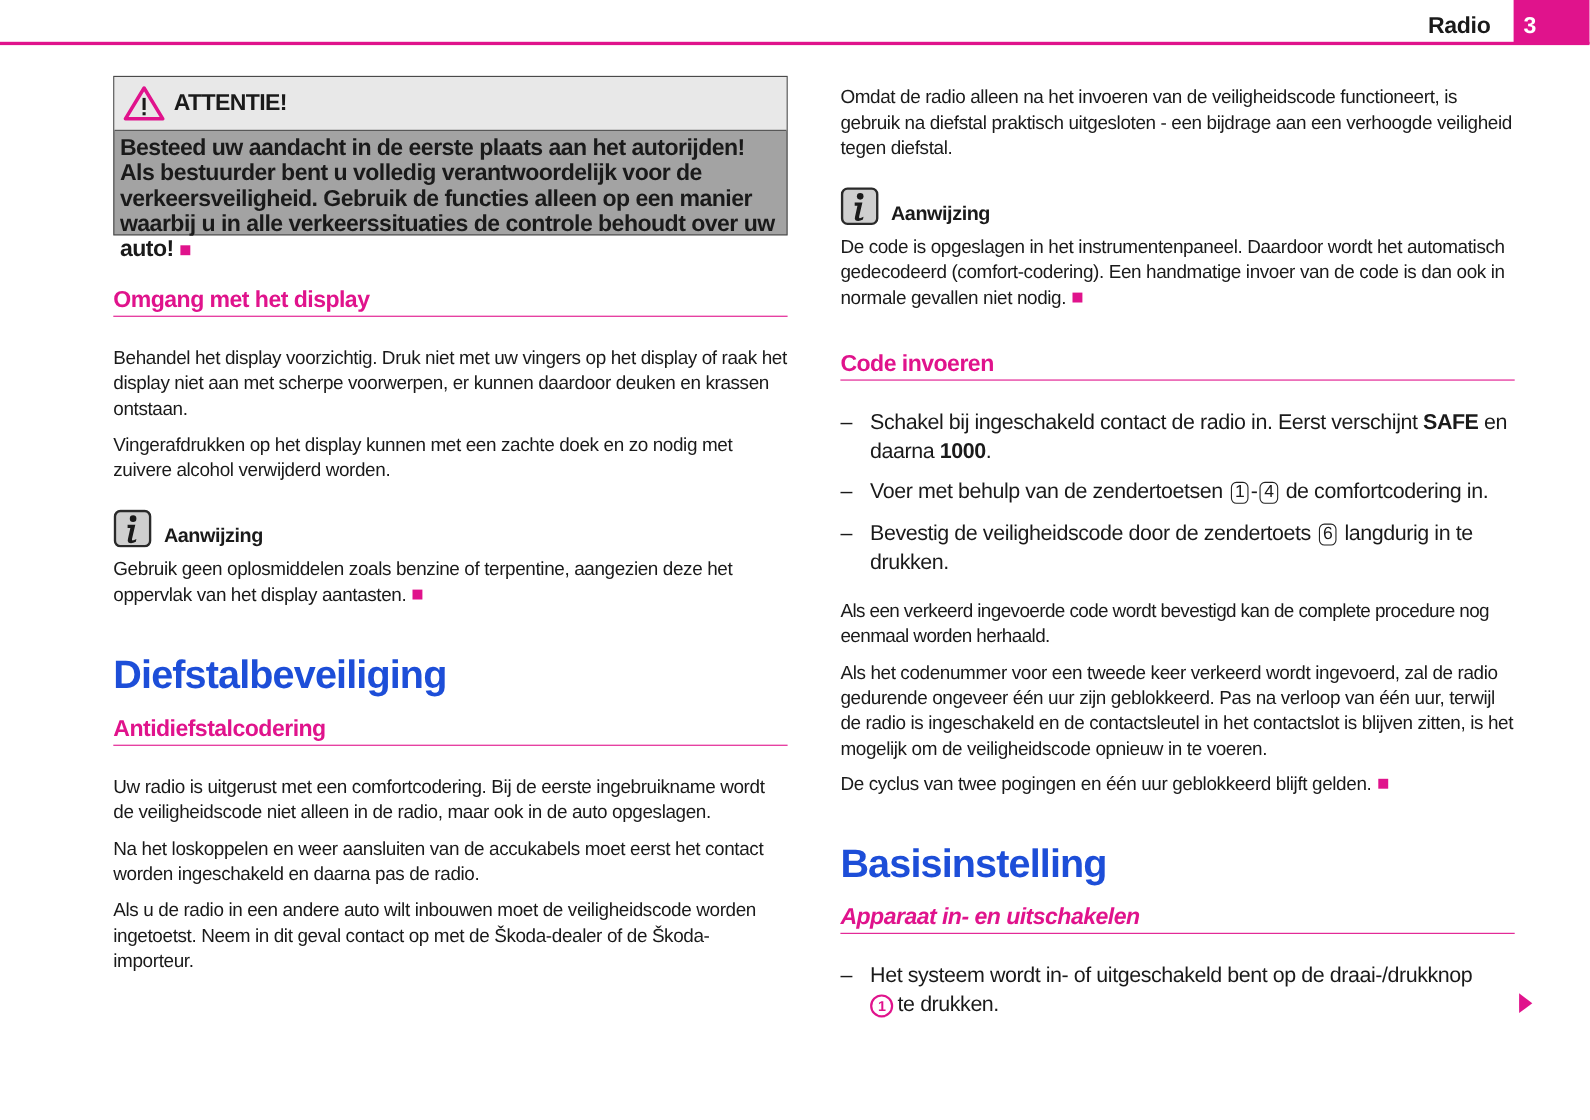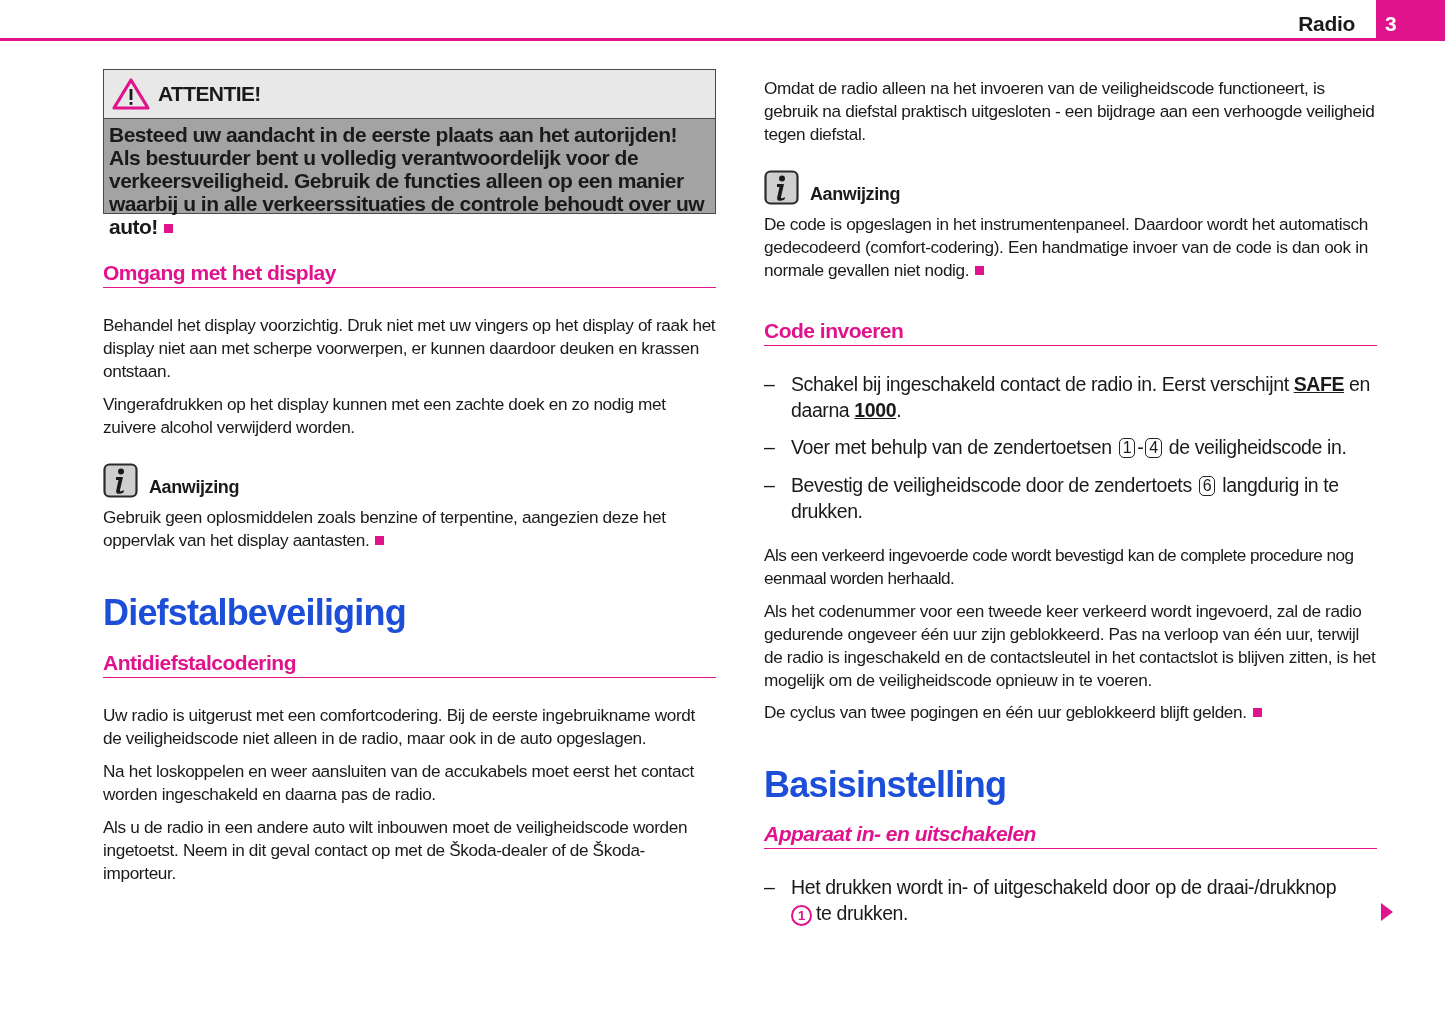--- a/index.html
+++ b/index.html
@@ -66,21 +66,21 @@
   }
   .circle-num {
     display: inline-block; width: 21px; height: 21px; border: 2px solid #e0138c; border-radius: 50%;
     color: #e0138c; font-size: 13px; line-height: 21px; text-align: center; font-weight: bold; box-sizing: border-box;
     vertical-align: 0px; margin-right: 4px; line-height: 17px;
   }
   .next-arrow {
     position: absolute; left: 1381px; top: 903px; width: 0; height: 0;
     border-top: 9px solid transparent; border-bottom: 9px solid transparent; border-left: 12px solid #e0138c;
   }
-  b { font-weight: bold; text-decoration: underline; }
+  b { font-weight: bold; }
 </style>
 </head>
 <body>
 
 <div class="header-line"></div>
 <div class="header-title">Radio</div>
 <div class="page-num-box">
   <span class="page-num">3</span>
 </div>
 
@@ -133,34 +133,34 @@
 
 <div class="h2" style="left:764px; top:319px;">Code invoeren</div>
 
 <div class="bullet" style="left:764px; top:371px;">
   <span class="dash">–</span>
   <span class="btxt"><span>Schakel bij ingeschakeld contact de radio in. Eerst verschijnt </span><b>SAFE</b><span> en daarna </span><b>1000</b><span>.</span></span>
 </div>
 
 <div class="bullet" style="left:764px; top:434px;">
   <span class="dash">–</span>
-  <span class="btxt"><span>Voer met behulp van de zendertoetsen</span> <span class="keybox">1</span><span>-</span><span class="keybox">4</span> <span>de veiligheidscode in.</span></span>
+  <span class="btxt"><span>Voer met behulp van de zendertoetsen</span> <span class="keybox">1</span><span>-</span><span class="keybox">4</span> <span>de comfortcodering in.</span></span>
 </div>
 
 <div class="bullet" style="left:764px; top:472px;">
   <span class="dash">–</span>
   <span class="btxt"><span>Bevestig de veiligheidscode door de zendertoets</span> <span class="keybox">6</span> <span>langdurig in te drukken.</span></span>
 </div>
 
 <p class="p" style="left:764px; top:544px; letter-spacing:-0.55px;">Als een verkeerd ingevoerde code wordt bevestigd kan de complete procedure nog eenmaal worden herhaald.</p>
 <p class="p" style="left:764px; top:600px;">Als het codenummer voor een tweede keer verkeerd wordt ingevoerd, zal de radio gedurende ongeveer één uur zijn geblokkeerd. Pas na verloop van één uur, terwijl de radio is ingeschakeld en de contactsleutel in het contactslot is blijven zitten, is het mogelijk om de veiligheidscode opnieuw in te voeren.</p>
 <p class="p" style="left:764px; top:701px;"><span>De cyclus van twee pogingen en één uur geblokkeerd blijft gelden.</span><span class="end-mark"></span></p>
 
 <div class="h1" style="left:764px; top:764px;">Basisinstelling</div>
 
 <div class="h2" style="left:764px; top:822px;font-style:italic;">Apparaat in- en uitschakelen</div>
 
 <div class="bullet" style="left:764px; top:874px; width:613px;">
   <span class="dash">–</span>
-  <span class="btxt"><span>Het drukken wordt in- of uitgeschakeld door op de draai-/drukknop</span><br><span class="circle-num">1</span><span>te drukken.</span></span>
+  <span class="btxt"><span>Het systeem wordt in- of uitgeschakeld bent op de draai-/drukknop</span><br><span class="circle-num">1</span><span>te drukken.</span></span>
 </div>
 
 <div class="next-arrow"></div>
 
 </body></html>

